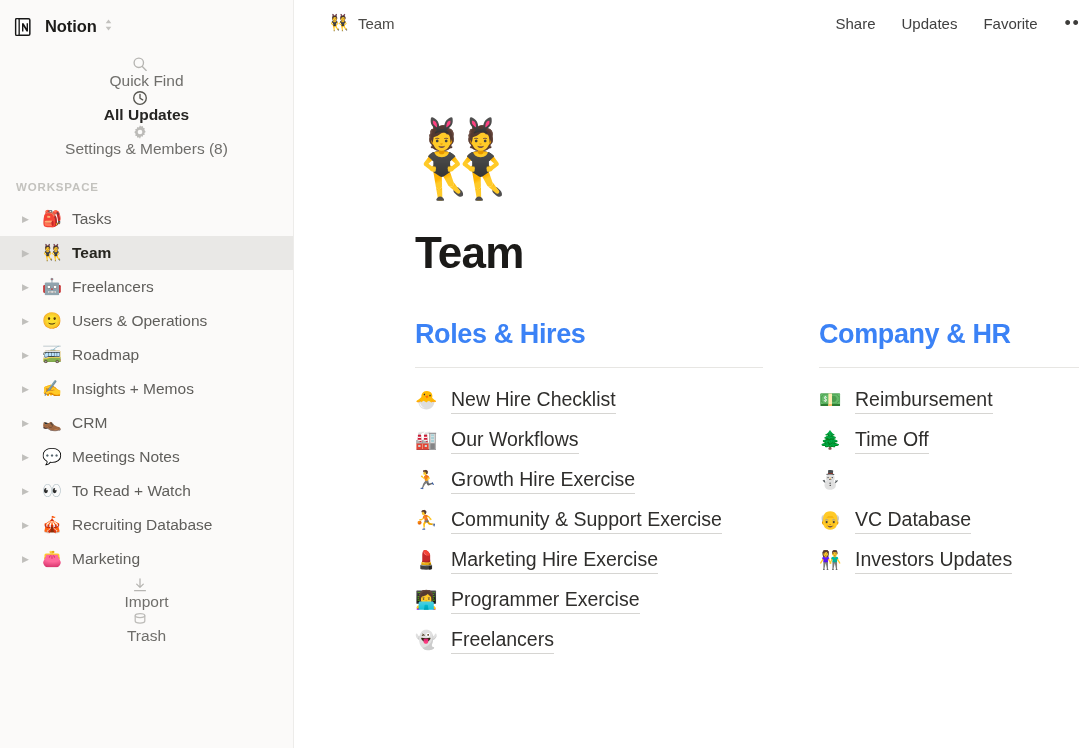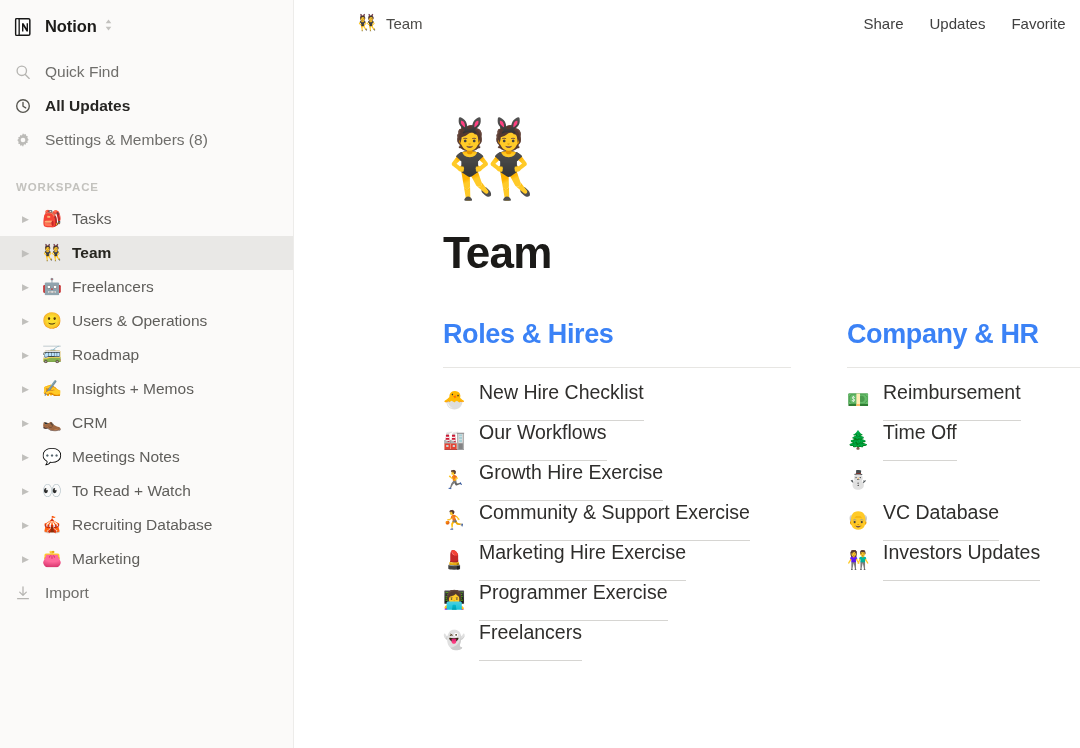--- a/index.html
+++ b/index.html
@@ -3,21 +3,21 @@
 <meta charset="utf-8">
 <style>
   * { box-sizing: border-box; margin: 0; padding: 0; }
   html, body {
     width: 1080px; height: 748px;
     font-family: "Liberation Sans", sans-serif;
     background: #ffffff;
     overflow: hidden;
     -webkit-font-smoothing: antialiased;
   }
-  .app { display: flex; width: 1080px; height: 748px; gap: 28px; }
+  .app { display: flex; width: 1080px; height: 748px; }
 
   
   .sidebar {
     width: 294px;
     height: 748px;
     background: #FBFAF9;
     border-right: 1px solid #EDECEA;
     padding-top: 11px;
     flex: 0 0 294px;
     position: relative;
@@ -48,20 +48,21 @@
   }
 
   .nav-top { margin-top: 13px; }
   .nav-row {
     display: flex; align-items: center;
     height: 34px;
     padding: 0 14px;
     cursor: pointer;
     font-size: 15.5px;
     color: #6f6e6b;
+    flex-direction: column;
   }
   .nav-row .ico {
     width: 17px; height: 17px;
     flex: 0 0 17px;
     margin-right: 14px;
     display: flex; align-items: center; justify-content: center;
     color: #b3b2af;
   }
   .nav-row.bold { color: #262523; font-weight: 700; }
   .nav-row.bold .ico { color: #56554f; }
@@ -180,21 +181,21 @@
     font-size: 18px;
     line-height: 1;
     margin-right: 10px;
     text-align: left;
   }
   .link-row .lnk {
     font-size: 19.5px;
     color: #2f2e2c;
     font-weight: 400;
     border-bottom: 1px solid #D6D5D2;
-    padding-bottom: 15px;
+    padding-bottom: 2px;
     line-height: 1.25;
     white-space: nowrap;
   }
 </style>
 </head>
 <body>
 
 <div class="app">
 
   <aside class="sidebar">
@@ -307,20 +308,29 @@
     <div class="nav-bottom">
       <div class="nav-row">
         <span class="ico">
           <svg width="16" height="16" viewBox="0 0 16 16" fill="none">
             <path d="M8 1.8v8.4M4.7 7.1 8 10.4l3.3-3.3" stroke="#b6b5b2" stroke-width="1.3" stroke-linecap="round" stroke-linejoin="round"></path>
             <line x1="2.6" y1="13.7" x2="13.4" y2="13.7" stroke="#b6b5b2" stroke-width="1.3" stroke-linecap="round"></line>
           </svg>
         </span>
         <span class="lbl">Import</span>
       </div>
+      <div class="nav-row">
+        <span class="ico">
+          <svg width="16" height="16" viewBox="0 0 16 16" fill="none">
+            <ellipse cx="8" cy="4.6" rx="4.8" ry="2.0" stroke="#bcbbb8" stroke-width="1.25"></ellipse>
+            <path d="M3.2 4.6v5.5c0 1.1 2.15 2.0 4.8 2.0s4.8-.9 4.8-2.0V4.6" stroke="#bcbbb8" stroke-width="1.25"></path>
+          </svg>
+        </span>
+        <span class="lbl">Trash</span>
+      </div>
     </div>
   </aside>
 
   <section class="main">
 
     <div class="topbar">
       <div class="crumb">
         <span class="emo">👯</span>
         <span class="txt">Team</span>
       </div>

